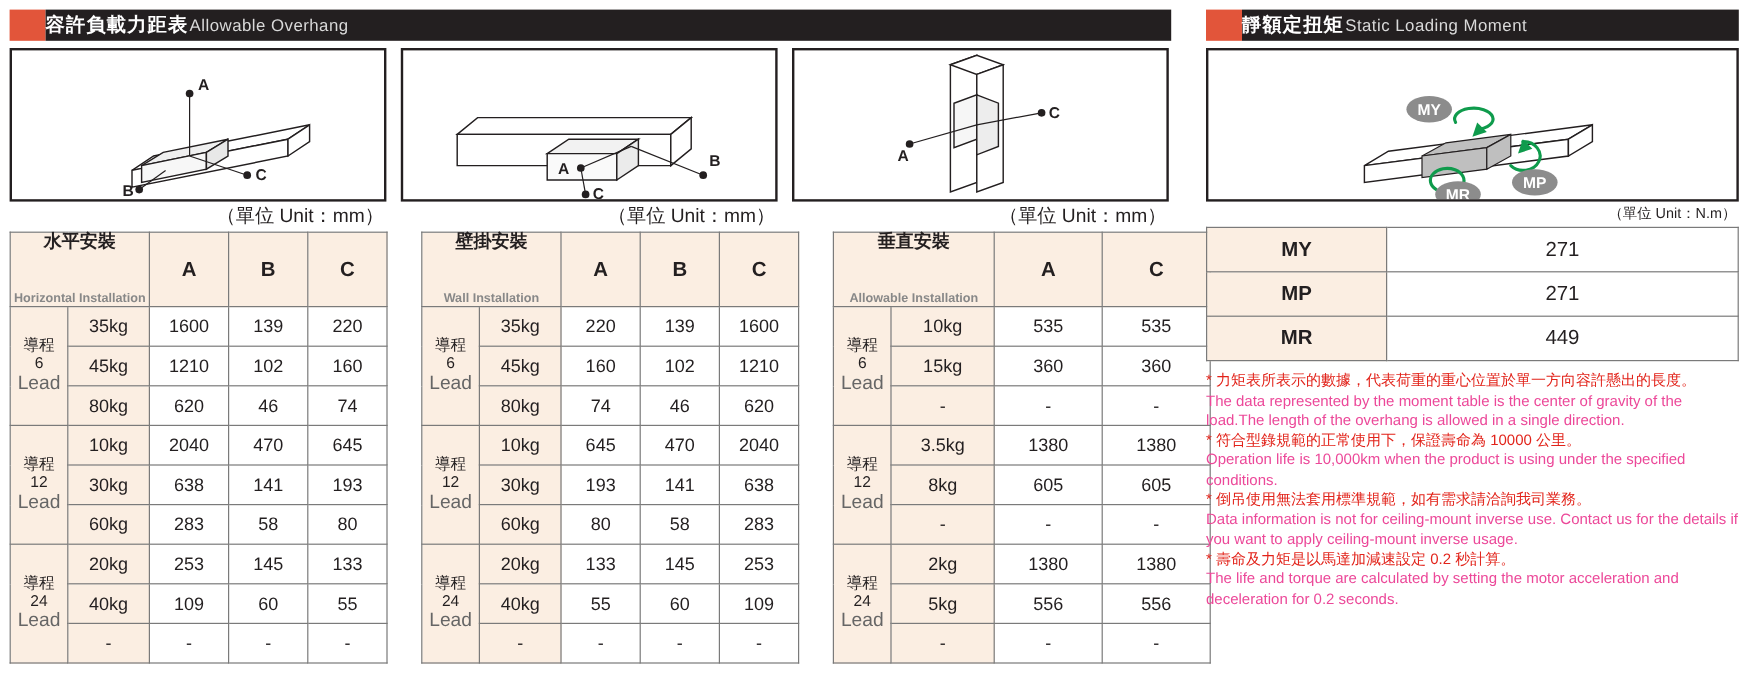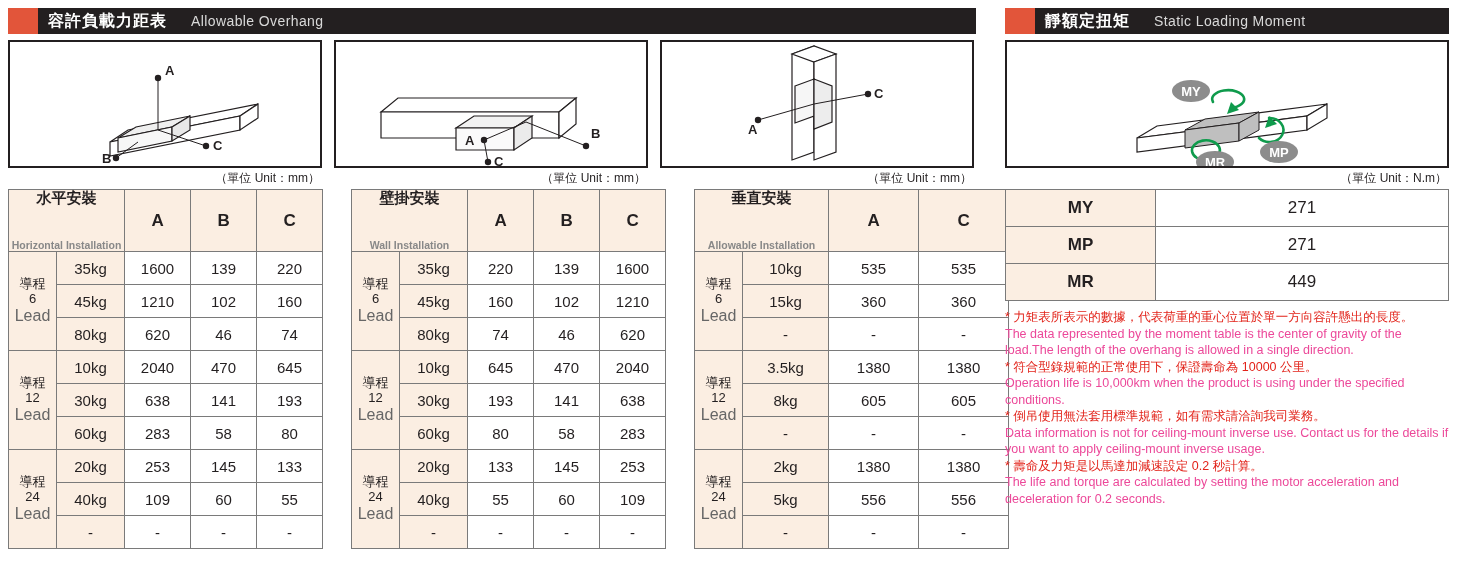--- a/index.html
+++ b/index.html
@@ -16,40 +16,39 @@
 
   
   .section-head {
     display:flex; align-items:stretch; height:26px;
   }
   .head-swatch {
     width:30px; background:#e2553a;
   }
   .head-bar {
     flex:1; background:#231f20; color:#ffffff;
-    display:flex; align-items:center; gap:24px;
-    padding-left:10px;
+    display:flex; align-items:center; gap:1px;
   }
   .head-zh { font-size:16px; font-weight:bold; letter-spacing:1px; }
   .head-en { font-size:14px; color:#d9d9d9; letter-spacing:0.4px;text-align:center; }
 
   
   .left-panel { position:absolute; left:8px; top:8px; width:968px; }
 
   .pic-row { display:flex; gap:12px; margin-top:6px; }
   .pic-box {
     border:2px solid #231f20; background:#ffffff;
     height:128px; position:relative; overflow:hidden;
   }
   .pic-box.w1 { width:314px; }
   .pic-box.w2 { width:314px; }
   .pic-box.w3 { width:314px; }
 
   .unit-row { display:flex; gap:12px; margin-top:2px; }
-  .unit-cell { width:314px; text-align:right; font-size:12px; color:#231f20; padding-right:2px; }
+  .unit-cell { width:314px; text-align:right; font-size:16px; color:#231f20; padding-right:2px; }
 
   .tables-row { display:flex; gap:28px; margin-top:2px; }
 
   table.spec {
     border-collapse:collapse;
     table-layout:fixed;
     font-size:15px;
   }
   table.spec td, table.spec th {
     border:1px solid #7a7a7a;

